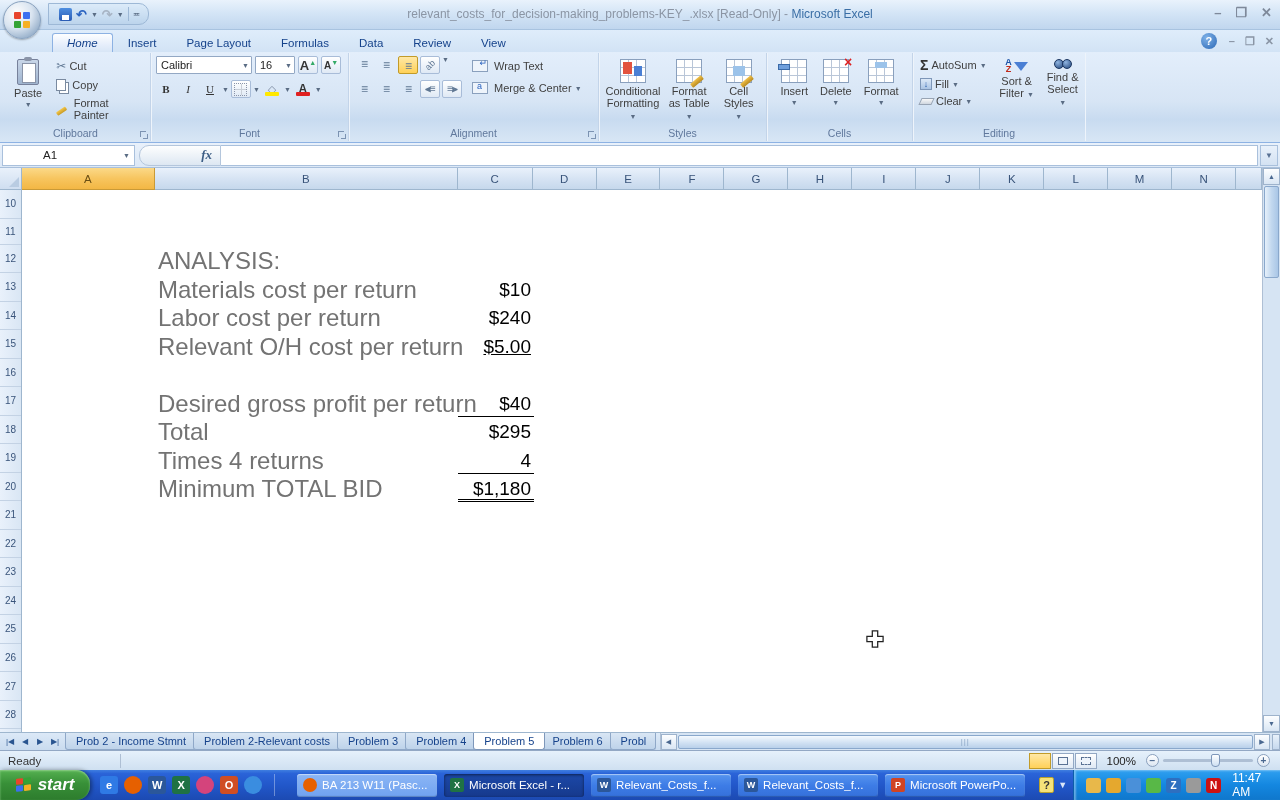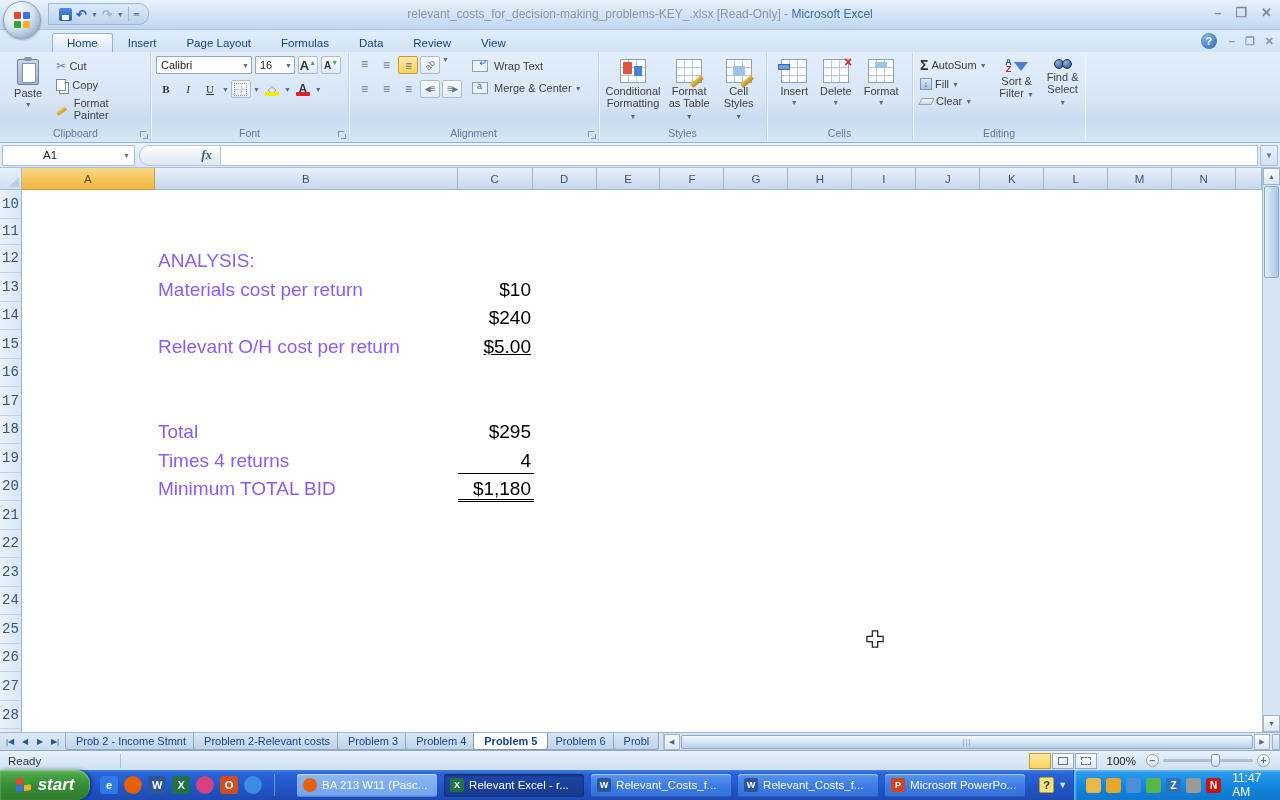--- a/index.html
+++ b/index.html
@@ -26,21 +26,21 @@
   .mini-caret { font-size:7px; color:#5a6c84; }
   .title-text { position:absolute; left:0; right:0; top:7px; text-align:center; font-size:12px; color:#8b95a4; pointer-events:none; }
   .title-text b { font-weight:normal; color:#3a6ea5; }
   .winbtns { position:absolute; right:8px; top:6px; display:flex; gap:14px; color:#7e8globals9a; }
   .winbtns span { color:#7e899a; font-size:13px; line-height:14px; font-weight:bold; }
 
   
   .tabrow { position:absolute; left:0; top:30px; width:1280px; height:22px;
     background:linear-gradient(#dfedfb,#d2e3f5); display:flex; align-items:flex-end; padding-left:52px; }
   .rtab { padding:3px 14px; font-size:11.5px; color:#15428b; border:1px solid transparent; border-bottom:none; border-radius:3px 3px 0 0; }
-  .rtab.active { background:linear-gradient(#fdfeff,#e6eefb 60%, #d8e6f6); border-color:#8db2e3; color:#15428b; }
+  .rtab.active { background:linear-gradient(#fdfeff,#e6eefb 60%, #d8e6f6); border-color:#8db2e3; color:#15428b;font-style:italic; }
   .tabrow-right { position:absolute; right:6px; top:33px; display:flex; align-items:center; gap:12px; }
   .helpbtn { width:16px; height:16px; border-radius:50%; background:radial-gradient(circle at 35% 30%, #7fb2e8, #2a67b5); color:#fff; font-weight:bold; font-size:11px; text-align:center; line-height:16px; }
   .wbbtns { display:flex; gap:10px; }
   .wbbtns span { color:#8a95a5; font-size:11px; font-weight:bold; line-height:12px; }
 
   
   .ribbon { position:absolute; left:0; top:52px; width:1280px; height:91px;
     background:linear-gradient(#e3eefb, #d7e5f5 55%, #c8dbf0 75%, #d8e6f5); border-bottom:1px solid #8db2e3; display:flex; padding:1px 0 0 1px; }
   .rgroup { position:relative; height:88px; border-right:1px solid #c3d4e9; box-shadow:1px 0 0 #eef4fb;
     display:flex; flex-direction:column; }
@@ -110,39 +110,39 @@
 
   
   .grid { position:absolute; left:0; top:168px; width:1280px; height:564px; background:#fff; }
   .colheads { position:absolute; left:0; top:0; height:22px; width:1262px; display:flex; }
   .corner { width:22px; height:22px; background:linear-gradient(#e9f1fb,#cfdef0); border-right:1px solid #9eb6ce; border-bottom:1px solid #9eb6ce; position:relative; }
   .corner:after { content:""; position:absolute; right:2px; bottom:2px; border-left:10px solid transparent; border-bottom:10px solid #b9cce2; }
   .colh { height:22px; background:linear-gradient(#e9f1fb,#d3e1f2 60%, #c6d8ec); border-right:1px solid #9eb6ce; border-bottom:1px solid #9eb6ce;
     display:flex; align-items:center; justify-content:center; font-size:11.5px; color:#39547a; }
   .colh.sel { background:linear-gradient(#fbd988,#f7c55f 50%, #f3b744); color:#6b4f14; border-right-color:#c99a37; border-bottom-color:#c99a37; }
   .rowheads { position:absolute; left:0; top:22px; width:22px; bottom:0; border-right:1px solid #9eb6ce; background:linear-gradient(90deg,#e9f1fb,#d9e6f4); }
-  .rowh { border-bottom:1px solid #c3d2e4; display:flex; align-items:center; justify-content:center; font-size:14px; color:#39547a;font-family:Liberation Mono, monospace; }
+  .rowh { border-bottom:1px solid #c3d2e4; display:flex; align-items:center; justify-content:center; font-size:10px; color:#39547a; }
   .cells { position:absolute; left:22px; top:22px; right:18px; bottom:0; background:#fff; overflow:hidden; }
   .crow { position:absolute; left:0; width:100%; height:28.5px; }
-  .clabel { position:absolute; left:136px; top:0; height:28.5px; line-height:28.5px; font-size:19px; color:#8b5cf6; white-space:nowrap; }
+  .clabel { position:absolute; left:136px; top:0; height:28.5px; line-height:28.5px; font-size:24px; color:#737373; white-space:nowrap; }
   .cvalue { position:absolute; left:436px; width:76px; top:0; height:27px; line-height:27px; font-size:19px; color:#000; text-align:right; padding-right:3px; }
   .cvalue.u { text-decoration:underline; }
   .cvalue.b1 { border-bottom:1.5px solid #000; }
   .cvalue.b2 { border-bottom:3px double #000; }
   .vscroll { position:absolute; right:0; top:0; width:18px; bottom:0; background:#d6e4f3; border-left:1px solid #aebfd4; display:flex; flex-direction:column; }
   .sbtn { height:17px; background:linear-gradient(#fdfeff,#d9e6f4); border:1px solid #9eb3cc; display:flex; align-items:center; justify-content:center; font-size:7px; color:#4a6890; }
   .vthumb { height:92px; margin:1px; background:linear-gradient(90deg,#e6f0fa,#c2d8ef 50%, #a9c6e6); border:1px solid #8aa8cc; border-radius:2px; }
   .vtrack { flex:1; }
 
   
   .sheetbar { position:absolute; left:0; top:732px; width:1280px; height:18px; background:linear-gradient(#dce9f7,#c9dbef); border-top:1px solid #9eb6ce; display:flex; align-items:stretch; }
   .navbtns { display:flex; align-items:center; gap:1px; padding:0 3px; }
   .navbtns span { width:14px; text-align:center; font-size:8px; color:#2a5590; }
   .stab { display:flex; align-items:center; padding:0 10px; font-size:11px; color:#15428b; background:linear-gradient(#d9e6f4,#bed3ea); border:1px solid #8fa8c8; border-top:none; border-radius:0 0 3px 3px; margin-right:-4px; position:relative; clip-path:polygon(6px 0, calc(100% - 6px) 0, 100% 100%, 0 100%); clip-path:none; }
-  .stab.active { background:#fff; font-weight:bold; z-index:2; border-color:#7e97ba; }
+  .stab.active { background:#fff; font-weight:normal; z-index:2; border-color:#7e97ba; }
   .stab.clip { width:46px; overflow:hidden; white-space:nowrap; }
   .hscroll { flex:1; display:flex; align-items:center; margin-left:8px; background:#d6e4f3; border-left:1px solid #aebfd4; }
   .hbtn { width:16px; height:16px; background:linear-gradient(#fdfeff,#d9e6f4); border:1px solid #9eb3cc; font-size:7px; color:#4a6890; display:flex; align-items:center; justify-content:center; }
   .hthumb { height:14px; flex:1; margin:0 1px; background:linear-gradient(#f4f9fe,#cfe0f2 60%, #b9d0ea); border:1px solid #8aa8cc; border-radius:2px; display:flex; align-items:center; justify-content:center; color:#8aa4c4; font-size:8px; letter-spacing:1px; }
   .splitter { width:8px; height:16px; background:linear-gradient(#e8f1fa,#c6d9ee); border:1px solid #9eb3cc; margin-left:2px; }
 
   
   .statusbar { position:absolute; left:0; top:750px; width:1280px; height:20px; background:linear-gradient(#e6f1fb,#cfe0f1); border-top:1px solid #93a8c4; display:flex; align-items:center; font-size:11.5px; color:#333; }
   .statusbar .mode { padding-left:8px; width:120px; }
   .s-sep { width:1px; height:14px; background:#aebfd4; }
@@ -505,25 +505,30 @@
     </div>
   <div class="cells" id="cellArea">
       <div class="crow" style="top: 57.04px;">
         <div class="clabel">ANALYSIS:</div>
       </div>
       <div class="crow" style="top: 85.56px; padding-left: 27px;">
         <div class="clabel">Materials cost per return</div>
         <div class="cvalue">$10</div>
       </div>
       <div class="crow" style="top: 114.08px;">
+        <div class="clabel">Labor cost per return</div>
         <div class="cvalue">$240</div>
       </div>
       <div class="crow" style="top: 142.6px;">
         <div class="clabel">Relevant O/H cost per return</div>
         <div class="cvalue u">$5.00</div>
+      </div>
+      <div class="crow" style="top: 199.64px;">
+        <div class="clabel">Desired gross profit per return</div>
+        <div class="cvalue b1">$40</div>
       </div>
       <div class="crow" style="top: 228.16px;">
         <div class="clabel">Total</div>
         <div class="cvalue">$295</div>
       </div>
       <div class="crow" style="top: 256.68px;">
         <div class="clabel">Times 4 returns</div>
         <div class="cvalue b1">4</div>
       </div>
       <div class="crow" style="top: 285.2px;">
@@ -605,21 +610,21 @@
       <div class="ql" style="background: rgb(58, 141, 224); border-radius: 50%;"></div>
     </div>
   <div class="tb-sep"></div>
   <div class="taskbtns" id="taskBtns">
       <div class="taskbtn light">
         <div class="tb-ico" style="background: rgb(230, 96, 0); border-radius: 50%;"></div>
         <span>BA 213 W11 (Pasc...</span>
       </div>
       <div class="taskbtn pressed">
         <div class="tb-ico" style="background: rgb(31, 114, 68);">X</div>
-        <span>Relevant Excel - r...</span>
+        <span>Microsoft Excel - r...</span>
       </div>
       <div class="taskbtn">
         <div class="tb-ico" style="background: rgb(43, 87, 154);">W</div>
         <span>Relevant_Costs_f...</span>
       </div>
       <div class="taskbtn">
         <div class="tb-ico" style="background: rgb(43, 87, 154);">W</div>
         <span>Relevant_Costs_f...</span>
       </div>
       <div class="taskbtn">

